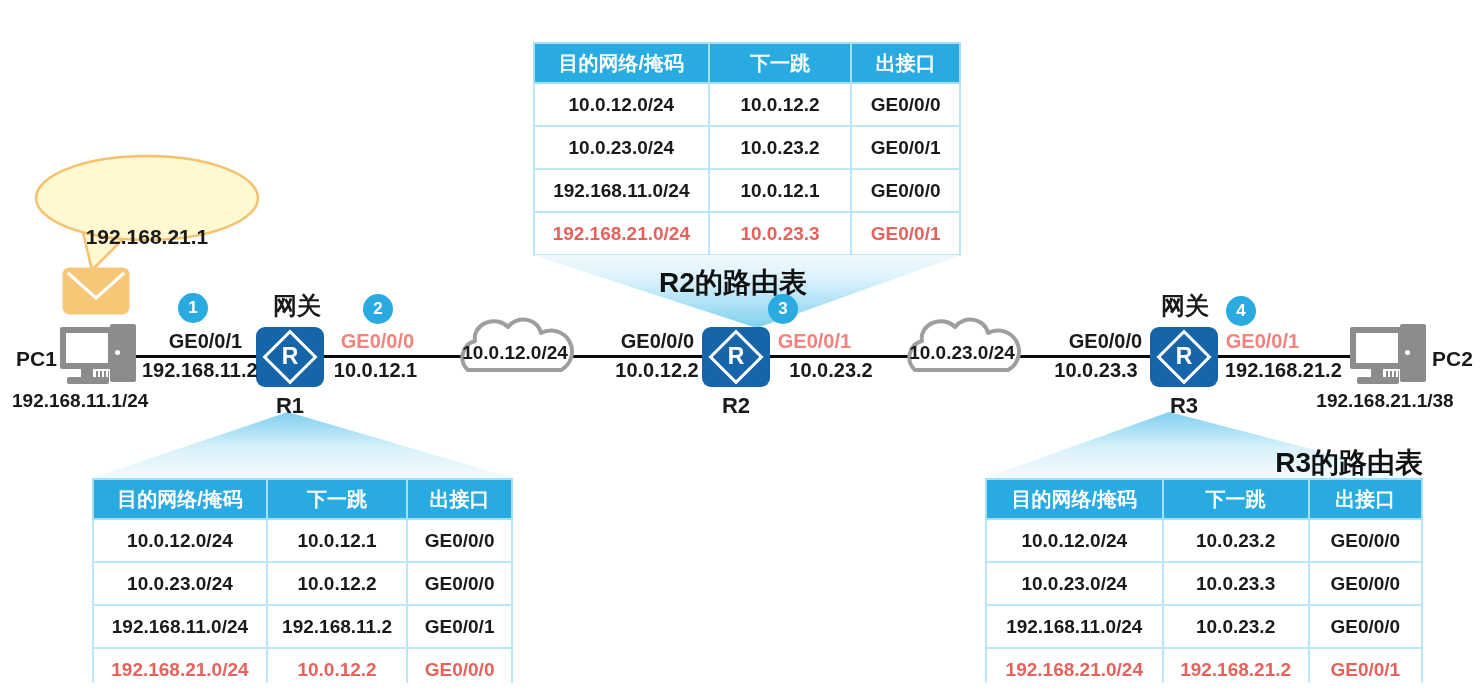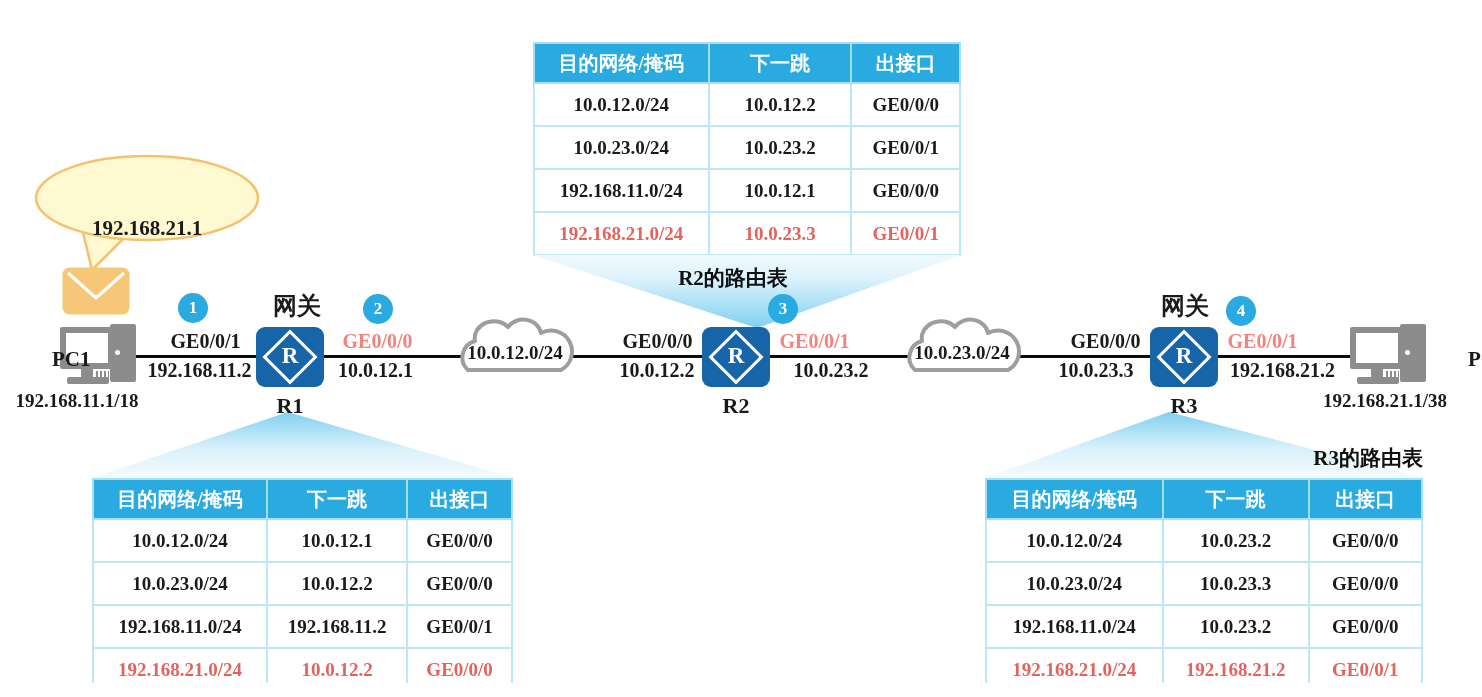--- a/index.html
+++ b/index.html
@@ -1,28 +1,28 @@
 <!DOCTYPE html>
 <html><head>
 <meta charset="utf-8">
 <style>
   html,body{margin:0;padding:0;background:#fff;}
   .stage{position:relative;width:1482px;height:683px;background:#fff;overflow:hidden;
-         font-family:Liberation Serif, serif;color:#1a1a1a;}
+         font-family:Liberation Sans, sans-serif;color:#1a1a1a;}
 
   
   .rt{position:absolute;}
   .rt table{border-collapse:collapse;width:100%;table-layout:fixed;}
   .rt th{background:#29ABE2;color:#fff;font-size:20px;font-weight:bold;height:38px;
          border:2.5px solid #A5E0F7;padding:0;text-align:center;}
   .rt td{background:#fff;font-size:19px;font-weight:600;color:#1a1a1a;height:41px;
          border:2.5px solid #BCE7F8;padding:0;text-align:center;}
   .rt tr.hl td{color:#E4635C;font-weight:bold;}
 
-  .rt-title{position:absolute;font-size:21px;font-weight:600;text-align:center;color:#111;}
+  .rt-title{position:absolute;font-size:28px;font-weight:600;text-align:center;color:#111;}
 
   
   .tri{position:absolute;}
   .tri-up{background:linear-gradient(180deg,#7FD0EF 0%,#D9F1FB 55%,#F4FBFE 100%);}
   .tri-down{background:linear-gradient(0deg,#7FD0EF 0%,#DFF3FC 70%,#EFF9FE 100%);}
 
   
   .mainline{position:absolute;left:125px;top:355px;width:1292px;height:3px;background:#0a0a0a;z-index:1;}
 
   .router{position:absolute;width:68px;height:60px;background:#1565A8;border-radius:9px;z-index:3;}
@@ -33,21 +33,21 @@
 
   .step{position:absolute;width:30px;height:30px;border-radius:50%;background:#29ABE2;color:#fff;
         font-weight:bold;font-size:17px;display:flex;align-items:center;justify-content:center;z-index:4;}
 
   .gw{position:absolute;font-size:24px;font-weight:bold;text-align:center;z-index:4;}
   .node-label{position:absolute;font-size:22px;font-weight:600;text-align:center;z-index:4;}
   .iface{position:absolute;font-size:20px;font-weight:600;text-align:center;z-index:4;white-space:nowrap;}
   .iface.red{color:#F2837D;}
   .ipaddr{position:absolute;font-size:20px;font-weight:600;text-align:center;z-index:4;white-space:nowrap;}
   .host-ip{position:absolute;font-size:19px;font-weight:600;text-align:center;z-index:4;white-space:nowrap;}
-  .pc-label{position:absolute;font-size:21px;font-weight:bold;z-index:4;margin-left:36px;}
+  .pc-label{position:absolute;font-size:21px;font-weight:bold;z-index:4;}
 
   
   .pc{position:absolute;width:78px;height:62px;z-index:3;}
   .pc .tower{position:absolute;left:50px;top:0;width:26px;height:58px;background:#8C8C8C;border-radius:2px;}
   .pc .tower-dot{position:absolute;left:55px;top:26px;width:5px;height:5px;background:#fff;border-radius:50%;}
   .pc .monitor{position:absolute;left:0;top:3px;width:42px;height:30px;background:#fff;
                border:6px solid #8C8C8C;border-radius:2px;}
   .pc .neck{position:absolute;left:21px;top:45px;width:12px;height:8px;background:#8C8C8C;}
   .pc .base{position:absolute;left:7px;top:53px;width:42px;height:7px;background:#8C8C8C;border-radius:2px;}
   .pc .vents{position:absolute;left:36px;top:47px;width:13px;height:10px;
@@ -101,39 +101,39 @@
     </tbody>
       </table>
   </div>
   <div class="tri tri-down" style="left:533px;top:255px;width:428px;height:73px;clip-path:polygon(0 0,100% 0,52.3% 100%);"></div>
   <div class="rt-title" style="left:533px;top:264px;width:400px;">R2的路由表</div>
 
   <svg class="bubble-svg" style="left:30px;top:148px;" width="240" height="140" viewBox="0 0 240 140">
     <path d="M 52 80 L 62 122 L 100 84 Z" fill="#FEF9D0" stroke="#F6C16E" stroke-width="2.5" stroke-linejoin="round"></path>
     <ellipse cx="117" cy="50" rx="111" ry="42" fill="#FEF9D0" stroke="#F6C16E" stroke-width="2.5"></ellipse>
   </svg>
-  <div class="bubble-line" style="left:72px;top:216px;width:150px;">192.168.21.1</div>
+  <div class="bubble-line" style="left:72px;top:225px;width:150px;">192.168.21.1</div>
 
   <svg class="envelope" style="left:62px;top:267px;" width="68" height="48" viewBox="0 0 68 48">
     <rect x="0.5" y="0.5" width="67" height="47" rx="7" fill="#F7C778"></rect>
     <polyline points="6,6 34,31 62,6" fill="none" stroke="#fff" stroke-width="3.2" stroke-linejoin="round"></polyline>
   </svg>
 
   <div class="mainline"></div>
 
   <div class="pc" style="left:60px;top:324px;">
     <div class="tower"></div>
     <div class="tower-dot"></div>
     <div class="monitor"></div>
     <div class="neck"></div>
     <div class="base"></div>
     <div class="vents"></div>
   </div>
   <div class="pc-label" style="left:16px;top:347px;">PC1</div>
-  <div class="host-ip" style="left:12px;top:390px;width:130px;">192.168.11.1/18</div>
+  <div class="host-ip" style="left:12px;top:390px;width:130px;">192.168.11.1/24</div>
 
   <div class="step" style="left:178px;top:293px;">1</div>
   <div class="iface" style="left:158px;top:330px;width:95px;">GE0/0/1</div>
   <div class="ipaddr" style="left:142px;top:359px;width:115px;">192.168.11.2</div>
 
   <div class="gw" style="left:252px;top:290px;width:90px;">网关</div>
   <div class="router" style="left:256px;top:327px;">
     <div class="diamond"></div>
     <div class="rletter">R</div>
   </div>

